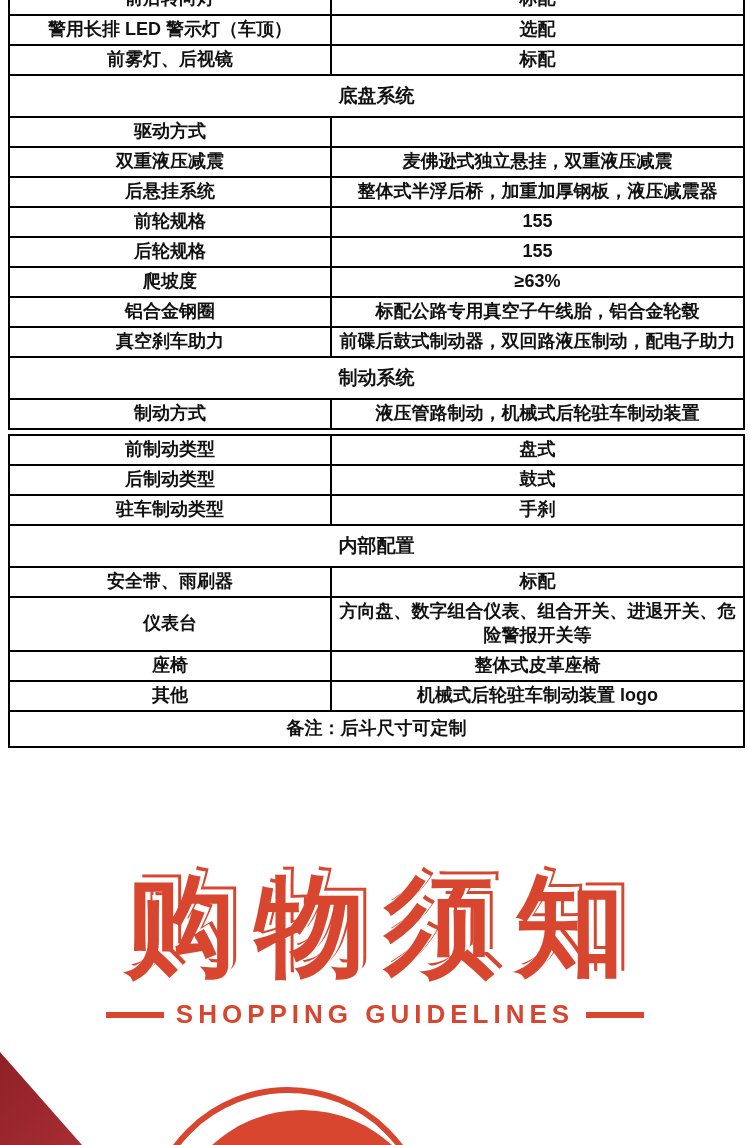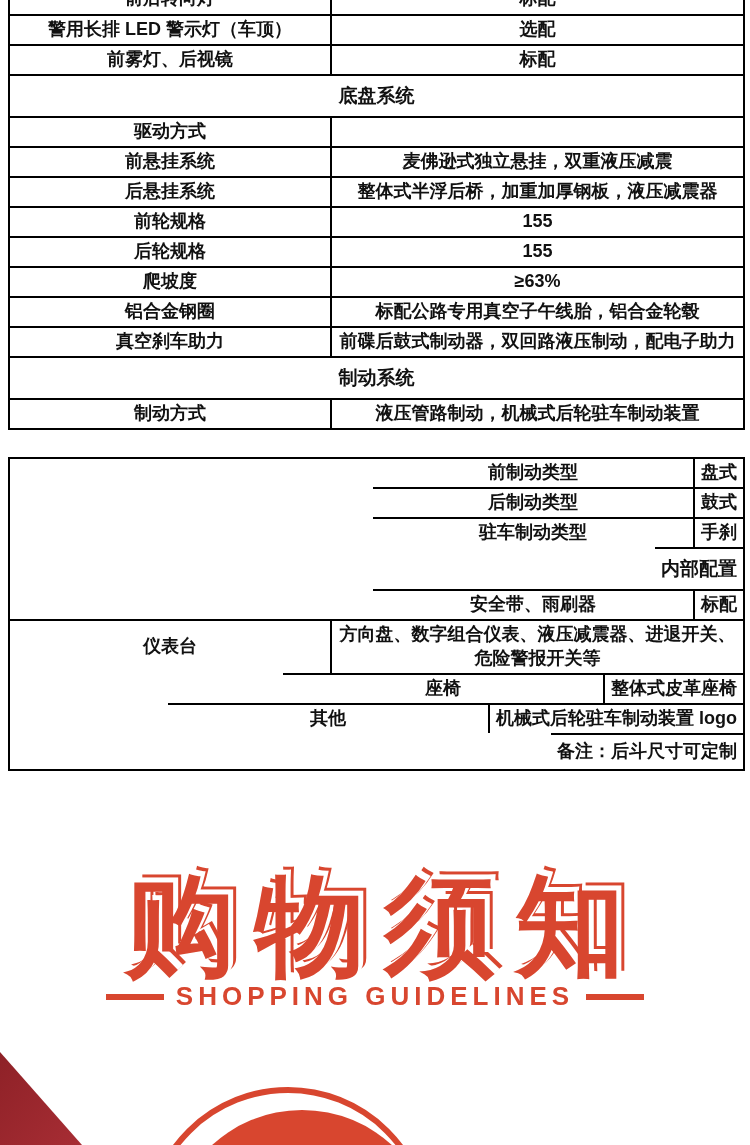--- a/index.html
+++ b/index.html
@@ -12,21 +12,21 @@
     color:#111;
   }
   
   .spec-wrap{position:absolute;left:8px;top:0;width:737px;border-radius:26px;}
   .spec-table{
     display:flex;flex-direction:column;
     border:2px solid #000;
     background:#fff;
   }
   .spec-table-top{margin-top:-18px;}
-  .spec-table-bottom{margin-top:27px;align-items:flex-end;}
+  .spec-table-bottom{margin-top:4px;}
   .row{display:flex;border-top:2px solid #000;}
   .row:first-child{border-top:none;}
   .row.data{min-height:28px;}
   .row.data.cut{height:30px;}
   .row.section{min-height:40px;}
   .row.note{min-height:34px;}
   .cell{
     display:flex;align-items:center;justify-content:center;
     text-align:center;
     font-size:18px;font-weight:700;line-height:1.32;
@@ -45,20 +45,21 @@
     font-size:110px;
     font-weight:900;
     letter-spacing:20px;
     text-indent:20px;
     line-height:1.0;
     color:#d8462f;
     text-shadow:5px -5px 0 #ffffff, 8px -8px 0 #d8462f;
     white-space:nowrap;
   }
   .guide-subtitle-row{
+    margin-top:18px;
     display:flex;align-items:center;justify-content:center;gap:12px;
   }
   .dash{display:inline-block;width:58px;height:6px;background:#d8462f;}
   .guide-subtitle{
     font-size:26px;font-weight:800;letter-spacing:5px;
     color:#d8462f;white-space:nowrap;
   }
   
   .bg-decor{position:absolute;left:0;top:0;width:750px;height:1145px;pointer-events:none;}
 </style>
@@ -93,21 +94,21 @@
           <div class="cell cell-label">前雾灯、后视镜</div>
           <div class="cell cell-value">标配</div>
         </div>
         <div class="row section">
           <div class="cell cell-full">底盘系统</div>
         </div>
         <div class="row data">
           <div class="cell cell-label">驱动方式</div>
         </div>
         <div class="row data">
-          <div class="cell cell-label">前悬挂系统</div>
+          <div class="cell cell-label">双重液压减震</div>
           <div class="cell cell-value">麦佛逊式独立悬挂，双重液压减震</div>
         </div>
         <div class="row data">
           <div class="cell cell-label">后悬挂系统</div>
           <div class="cell cell-value">整体式半浮后桥，加重加厚钢板，液压减震器</div>
         </div>
         <div class="row data">
           <div class="cell cell-label">前轮规格</div>
           <div class="cell cell-value">155</div>
         </div>
@@ -150,21 +151,21 @@
         </div>
         <div class="row section">
           <div class="cell cell-full">内部配置</div>
         </div>
         <div class="row data">
           <div class="cell cell-label">安全带、雨刷器</div>
           <div class="cell cell-value">标配</div>
         </div>
         <div class="row data">
           <div class="cell cell-label">仪表台</div>
-          <div class="cell cell-value">方向盘、数字组合仪表、液压减震器、进退开关、危险警报开关等</div>
+          <div class="cell cell-value">方向盘、数字组合仪表、组合开关、进退开关、危险警报开关等</div>
         </div>
         <div class="row data">
           <div class="cell cell-label">座椅</div>
           <div class="cell cell-value">整体式皮革座椅</div>
         </div>
         <div class="row data">
           <div class="cell cell-label">其他</div>
           <div class="cell cell-value">机械式后轮驻车制动装置 logo</div>
         </div>
         <div class="row note">

